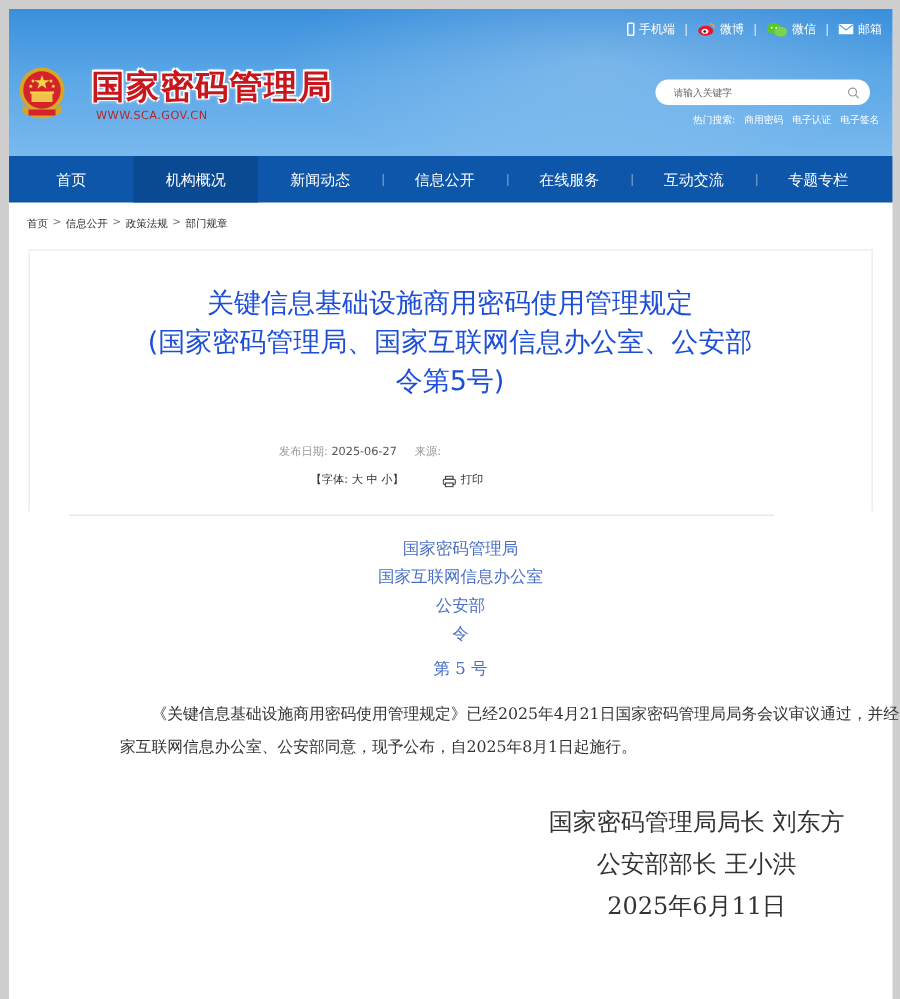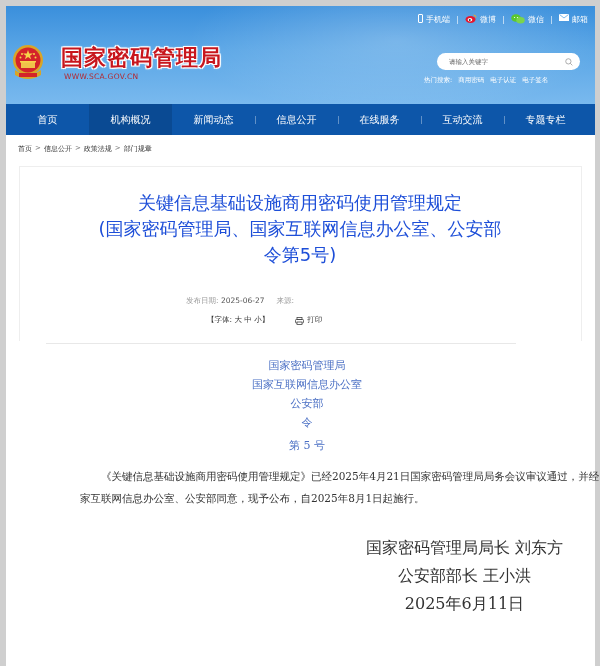--- a/index.html
+++ b/index.html
@@ -33,40 +33,40 @@
     white-space: nowrap;
   }
   .site-url {
     position: absolute; left: 58px; top: 66px;
     font-size: 7.5px; color: #b3282f; letter-spacing: 0.3px;
   }
   .toplinks {
     position: absolute; right: 0px; top: 8px; display: flex; align-items: center;
     font-size: 8px; color: #ffffff;
   }
-  .toplink { display: flex; align-items: flex-start; gap: 3px; padding: 0 7px; }
+  .toplink { display: flex; align-items: center; gap: 3px; padding: 0 7px; }
   .toplink-sep { width: 1px; height: 8px; background: rgba(255,255,255,0.6); }
   .ico-phone { width: 5px; height: 9px; border: 1px solid #fff; border-radius: 1px; box-sizing: border-box; }
   .ico-weibo { width: 12px; height: 9px; }
   .ico-wechat { width: 14px; height: 10px; }
   .ico-mail { width: 10px; height: 7px; }
   .search-box {
     position: absolute; left: 431px; top: 47px; width: 143px; height: 17px;
     background: #ffffff; border-radius: 9px;
     display: flex; align-items: center; justify-content: space-between; box-sizing: border-box;
     padding: 0 7px 0 12px;
   }
   .search-box input {
     border: none; outline: none; background: transparent; font-size: 6.5px; color: #666;
     width: 110px; padding: 0; font-family: "DejaVu Sans", sans-serif;
   }
   .search-box input::placeholder { color: #666; }
   .search-icon { width: 8px; height: 8px; }
   .hot-search {
-    position: absolute; left: 418px; top: 70px; font-size: 6.5px; color: #ffffff; display: flex; gap: 6px;
+    position: absolute; left: 456px; top: 70px; font-size: 6.5px; color: #ffffff; display: flex; gap: 6px;
   }
   
   .nav {
     position: absolute; left: 0; top: 98px; width: 589px; height: 31px;
     background: #0d56a9; display: flex; align-items: center;
   }
   .nav-item {
     position: relative; height: 31px; display: flex; align-items: center; justify-content: center;
     color: #ffffff; font-size: 10px; width: 83px;
   }

